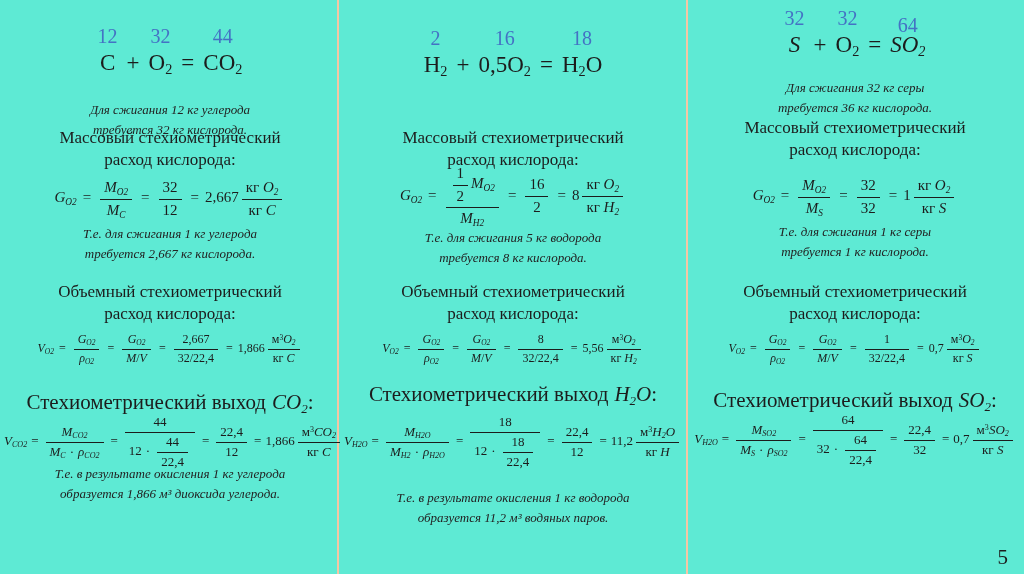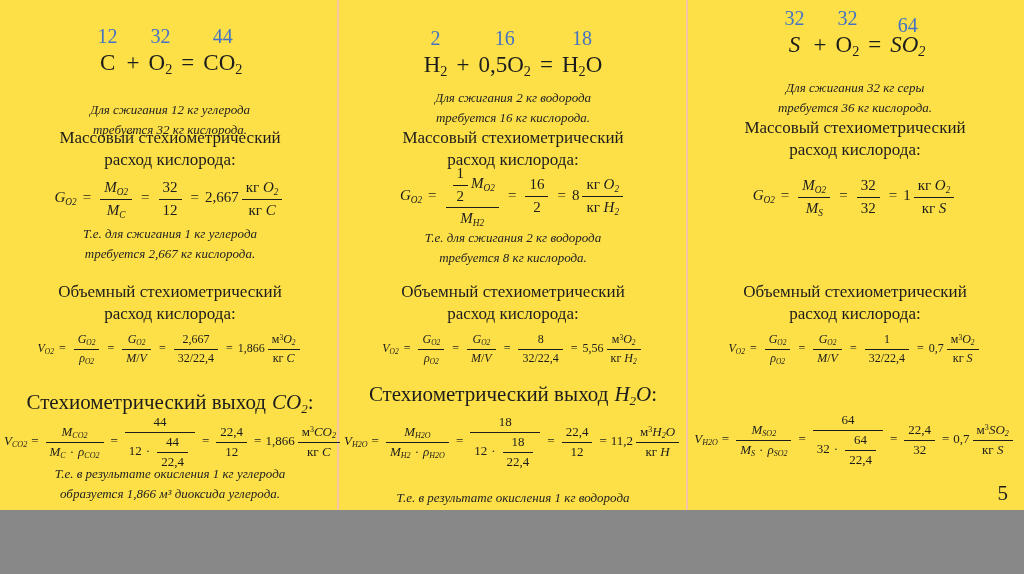--- a/index.html
+++ b/index.html
@@ -1,19 +1,19 @@
 <!DOCTYPE html>
 <html style="--accent: #4472C4; --divider: #F5C6A4;"><head>
 <meta charset="utf-8">
 <style>
   :root { --accent:#4472C4; --divider:#F5C6A4; --ink:#1c1c1c; }
   * { box-sizing:border-box; }
   body { margin:0; background:#888; }
   .slide {
-    position:relative; width:1024px; height:510px; background:#fde047;
+    position:relative; width:1024px; height:574px; background:#5eead4;
     overflow:hidden; color:var(--ink);
     font-family:"Liberation Serif","DejaVu Serif",serif;
   }
   .divider { position:absolute; top:0; width:2px; height:574px; background:var(--divider); }
   .col { position:absolute; top:0; height:574px; }
   .block { position:absolute; left:0; width:100%; text-align:center; }
 
   
   .eq-row { display:flex; justify-content:center; align-items:flex-start; }
   .eq-group { display:flex; flex-direction:column; align-items:center; }
@@ -107,26 +107,24 @@
         </span>
         <span class="eq-group">
           <span class="eq-above">&nbsp;</span>
           <span class="eq-term"><span class="mo">=</span></span>
         </span>
         <span class="eq-group">
           <span class="eq-above">18</span>
           <span class="eq-term"><span class="mup">H<sub>2</sub></span><span class="mup">O</span></span>
         </span>
       </div>
-    <div class="block note" style="top:88px">Для сжигания 2 кг водорода
-требуется 16 кг кислорода.</div>
     <div class="block heading" style="top:127px">Массовый стехиометрический
 расход кислорода:</div>
     <div class="block formula f-g" style="top:164px"><span class="mvar">G<sub>O2</sub></span><span class="mo">=</span><span class="frac"><span class="fn"><span class="frac"><span class="fn"><span class="mup">1</span></span><span class="fd"><span class="mup">2</span></span></span><span class="mvar">M<sub>O2</sub></span></span><span class="fd"><span class="mvar">M<sub>H2</sub></span></span></span><span class="mo">=</span><span class="frac"><span class="fn"><span class="mup">16</span></span><span class="fd"><span class="mup">2</span></span></span><span class="mo">=</span><span class="mup">8</span><span class="frac"><span class="fn"><span class="mup">кг&nbsp;</span><span class="mvar">O<sub>2</sub></span></span><span class="fd"><span class="mup">кг&nbsp;</span><span class="mvar">H<sub>2</sub></span></span></span></div>
-    <div class="block note" style="top:228px">Т.е. для сжигания 2 кг водорода
+    <div class="block note" style="top:228px">Т.е. для сжигания 5 кг водорода
 требуется 8 кг кислорода.</div>
     <div class="block heading" style="top:281px">Объемный стехиометрический
 расход кислорода:</div>
     <div class="block formula f-v" style="top:332px"><span class="mvar">V<sub>O2</sub></span><span class="mo">=</span><span class="frac"><span class="fn"><span class="mvar">G<sub>O2</sub></span></span><span class="fd"><span class="mvar">ρ<sub>O2</sub></span></span></span><span class="mo">=</span><span class="frac"><span class="fn"><span class="mvar">G<sub>O2</sub></span></span><span class="fd"><span class="mvar">M</span><span class="mup">/</span><span class="mvar">V</span></span></span><span class="mo">=</span><span class="frac"><span class="fn"><span class="mup">8</span></span><span class="fd"><span class="mup">32/22,4</span></span></span><span class="mo">=</span><span class="mup">5,56</span><span class="frac"><span class="fn"><span class="mup">м<sup>3</sup></span><span class="mvar">O<sub>2</sub></span></span><span class="fd"><span class="mup">кг&nbsp;</span><span class="mvar">H<sub>2</sub></span></span></span></div>
     <div class="block yield-heading" style="top:382px">
       <span>Стехиометрический выход</span><span class="yield-species"><span class="mvar">H<sub>2</sub></span><span class="mvar">O</span><span class="mup">:</span></span>
     </div>
     <div class="block formula f-y" style="top:414px"><span class="mvar">V<sub>H2O</sub></span><span class="mo">=</span><span class="frac"><span class="fn"><span class="mvar">M<sub>H2O</sub></span></span><span class="fd"><span class="mvar">M<sub>H2</sub></span><span class="mo">·</span><span class="mvar">ρ<sub>H2O</sub></span></span></span><span class="mo">=</span><span class="frac"><span class="fn"><span class="mup">18</span></span><span class="fd"><span class="mup">12</span><span class="mo">·</span><span class="frac"><span class="fn"><span class="mup">18</span></span><span class="fd"><span class="mup">22,4</span></span></span></span></span><span class="mo">=</span><span class="frac"><span class="fn"><span class="mup">22,4</span></span><span class="fd"><span class="mup">12</span></span></span><span class="mo">=</span><span class="mup">11,2</span><span class="frac"><span class="fn"><span class="mup">м<sup>3</sup></span><span class="mvar">H<sub>2</sub></span><span class="mvar">O</span></span><span class="fd"><span class="mup">кг&nbsp;</span><span class="mvar">H</span></span></span></div>
     <div class="block note" style="top:488px">Т.е. в результате окисления 1 кг водорода
 образуется 11,2 м³ водяных паров.</div>
@@ -153,20 +151,25 @@
         <span class="eq-group">
           <span class="eq-above" style="transform: translateY(7px);">64</span>
           <span class="eq-term"><span class="mvar">SO<sub>2</sub></span></span>
         </span>
       </div>
     <div class="block note" style="top:78px">Для сжигания 32 кг серы
 требуется 36 кг кислорода.</div>
     <div class="block heading" style="top:117px">Массовый стехиометрический
 расход кислорода:</div>
     <div class="block formula f-g" style="top:176px"><span class="mvar">G<sub>O2</sub></span><span class="mo">=</span><span class="frac"><span class="fn"><span class="mvar">M<sub>O2</sub></span></span><span class="fd"><span class="mvar">M<sub>S</sub></span></span></span><span class="mo">=</span><span class="frac"><span class="fn"><span class="mup">32</span></span><span class="fd"><span class="mup">32</span></span></span><span class="mo">=</span><span class="mup">1</span><span class="frac"><span class="fn"><span class="mup">кг&nbsp;</span><span class="mvar">O<sub>2</sub></span></span><span class="fd"><span class="mup">кг&nbsp;</span><span class="mvar">S</span></span></span></div>
+    <div class="block note" style="top:222px">Т.е. для сжигания 1 кг серы
+требуется 1 кг кислорода.</div>
     <div class="block heading" style="top:281px">Объемный стехиометрический
 расход кислорода:</div>
     <div class="block formula f-v" style="top:332px"><span class="mvar">V<sub>O2</sub></span><span class="mo">=</span><span class="frac"><span class="fn"><span class="mvar">G<sub>O2</sub></span></span><span class="fd"><span class="mvar">ρ<sub>O2</sub></span></span></span><span class="mo">=</span><span class="frac"><span class="fn"><span class="mvar">G<sub>O2</sub></span></span><span class="fd"><span class="mvar">M</span><span class="mup">/</span><span class="mvar">V</span></span></span><span class="mo">=</span><span class="frac"><span class="fn"><span class="mup">1</span></span><span class="fd"><span class="mup">32/22,4</span></span></span><span class="mo">=</span><span class="mup">0,7</span><span class="frac"><span class="fn"><span class="mup">м<sup>3</sup></span><span class="mvar">O<sub>2</sub></span></span><span class="fd"><span class="mup">кг&nbsp;</span><span class="mvar">S</span></span></span></div>
+    <div class="block yield-heading" style="top:388px">
+      <span>Стехиометрический выход</span><span class="yield-species"><span class="mvar">SO<sub>2</sub></span><span class="mup">:</span></span>
+    </div>
     <div class="block formula f-y" style="top:412px"><span class="mvar">V<sub>H2O</sub></span><span class="mo">=</span><span class="frac"><span class="fn"><span class="mvar">M<sub>SO2</sub></span></span><span class="fd"><span class="mvar">M<sub>S</sub></span><span class="mo">·</span><span class="mvar">ρ<sub>SO2</sub></span></span></span><span class="mo">=</span><span class="frac"><span class="fn"><span class="mup">64</span></span><span class="fd"><span class="mup">32</span><span class="mo">·</span><span class="frac"><span class="fn"><span class="mup">64</span></span><span class="fd"><span class="mup">22,4</span></span></span></span></span><span class="mo">=</span><span class="frac"><span class="fn"><span class="mup">22,4</span></span><span class="fd"><span class="mup">32</span></span></span><span class="mo">=</span><span class="mup">0,7</span><span class="frac"><span class="fn"><span class="mup">м<sup>3</sup></span><span class="mvar">SO<sub>2</sub></span></span><span class="fd"><span class="mup">кг&nbsp;</span><span class="mvar">S</span></span></span></div>
   </div>
 
   <div class="page-number">5</div>
 </div>
 
 </body></html>

